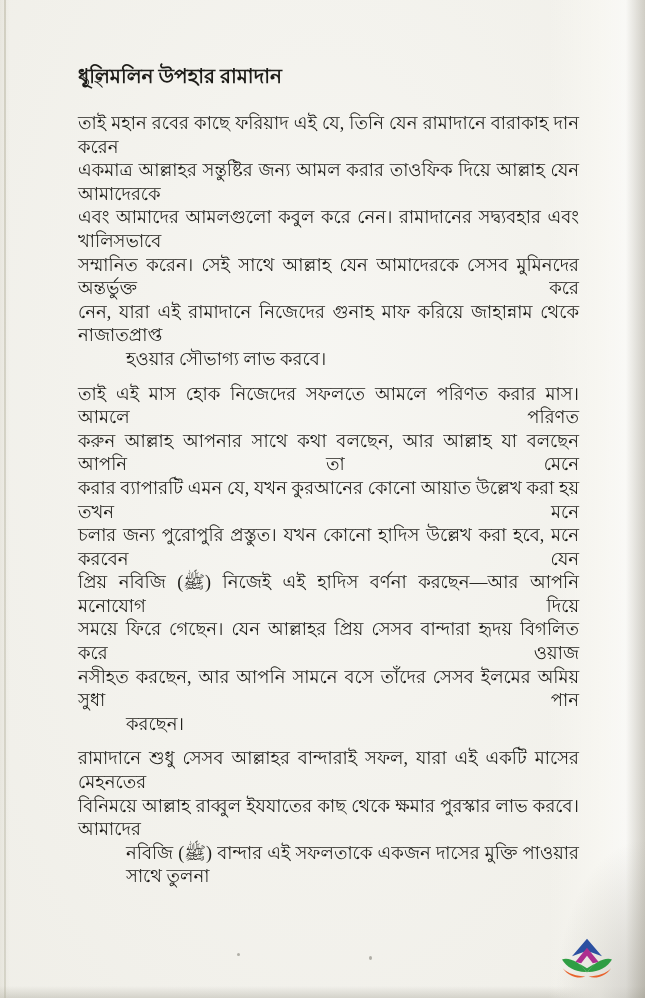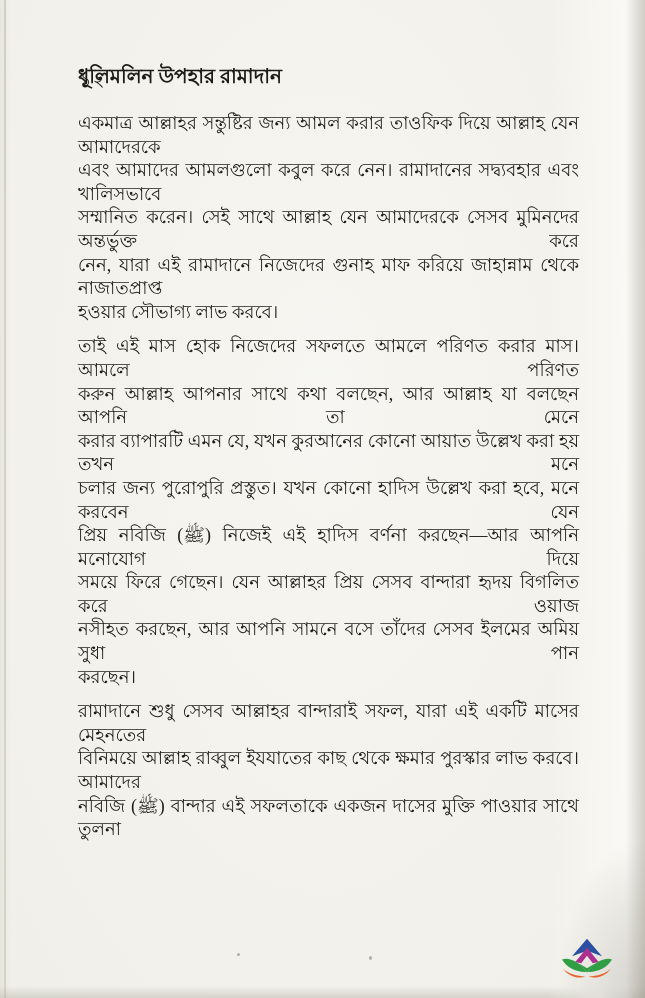--- a/index.html
+++ b/index.html
@@ -34,21 +34,21 @@
     position:absolute;top:112px;left:78px;width:501px;
   }
   .para{margin:0 0 11px 0;}
   .para .line{
     font-size:18px;
     line-height:23.6px;
     text-align:justify;
     text-align-last:justify;
     white-space:normal;
   }
-  .para .line:last-child{text-align-last:left;}
+  .para .line:last-child{text-align-last:left;margin-left:48px;}
   .logo{
     position:absolute;right:31px;bottom:11px;
     width:54px;height:50px;
   }
   .logo svg{width:100%;height:100%;display:block;}
   .speck{
     position:absolute;border-radius:50%;
     background:rgba(95,93,82,0.45);
   }
   .speck-1{left:237px;top:953px;width:3px;height:3px;}
@@ -64,20 +64,21 @@
 
 <div class="page">
   <div class="left-edge-line"></div>
 
   <span class="page-number">১২</span>
 
   <h1 class="header-title">ধূলিমলিন উপহার রামাদান</h1>
 
   <div class="body-text">
     <div class="para">
+        <div class="line">তাই মহান রবের কাছে ফরিয়াদ এই যে, তিনি যেন রামাদানে বারাকাহ দান করেন</div>
         <div class="line">একমাত্র আল্লাহর সন্তুষ্টির জন্য আমল করার তাওফিক দিয়ে আল্লাহ যেন আমাদেরকে</div>
         <div class="line">এবং আমাদের আমলগুলো কবুল করে নেন।  রামাদানের সদ্ব্যবহার এবং খালিসভাবে</div>
         <div class="line">সম্মানিত করেন। সেই সাথে আল্লাহ যেন আমাদেরকে সেসব মুমিনদের অন্তর্ভুক্ত করে</div>
         <div class="line">নেন, যারা এই রামাদানে নিজেদের গুনাহ মাফ করিয়ে জাহান্নাম থেকে নাজাতপ্রাপ্ত</div>
         <div class="line">হওয়ার সৌভাগ্য লাভ করবে।</div>
       </div>
     <div class="para">
         <div class="line">তাই এই মাস হোক নিজেদের সফলতে আমলে পরিণত করার মাস। আমলে পরিণত</div>
         <div class="line">করুন আল্লাহ আপনার সাথে কথা বলছেন, আর আল্লাহ যা বলছেন আপনি তা মেনে</div>
         <div class="line">করার ব্যাপারটি এমন যে, যখন কুরআনের কোনো আয়াত উল্লেখ করা হয় তখন মনে</div>

